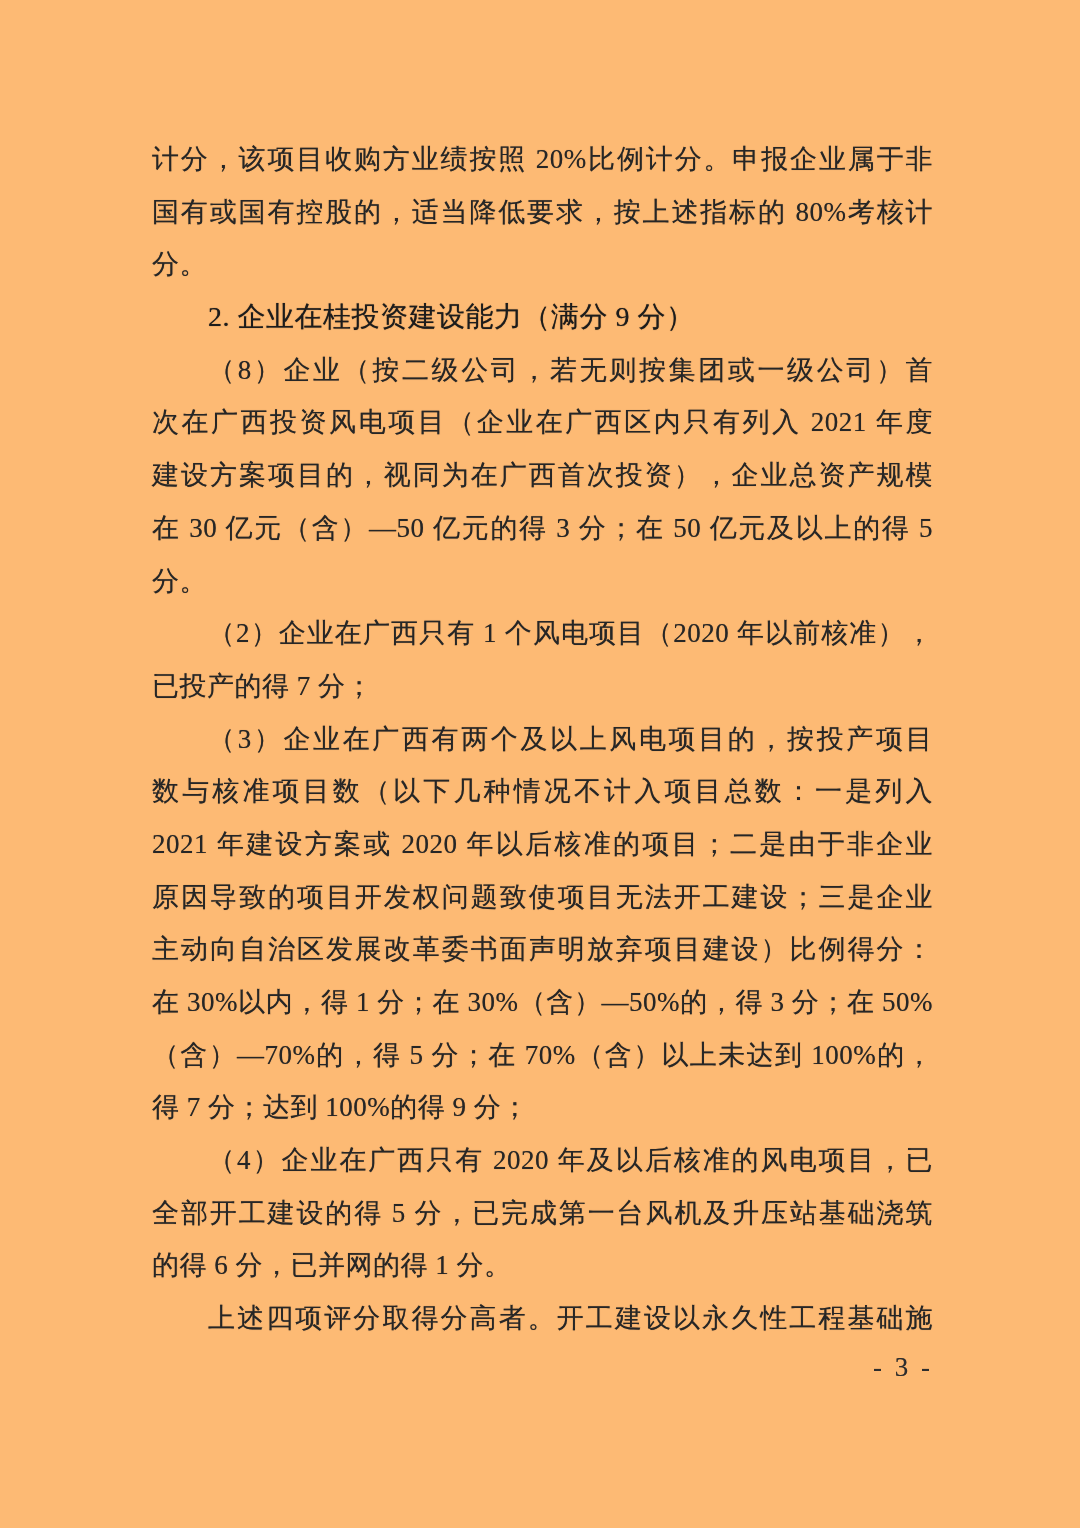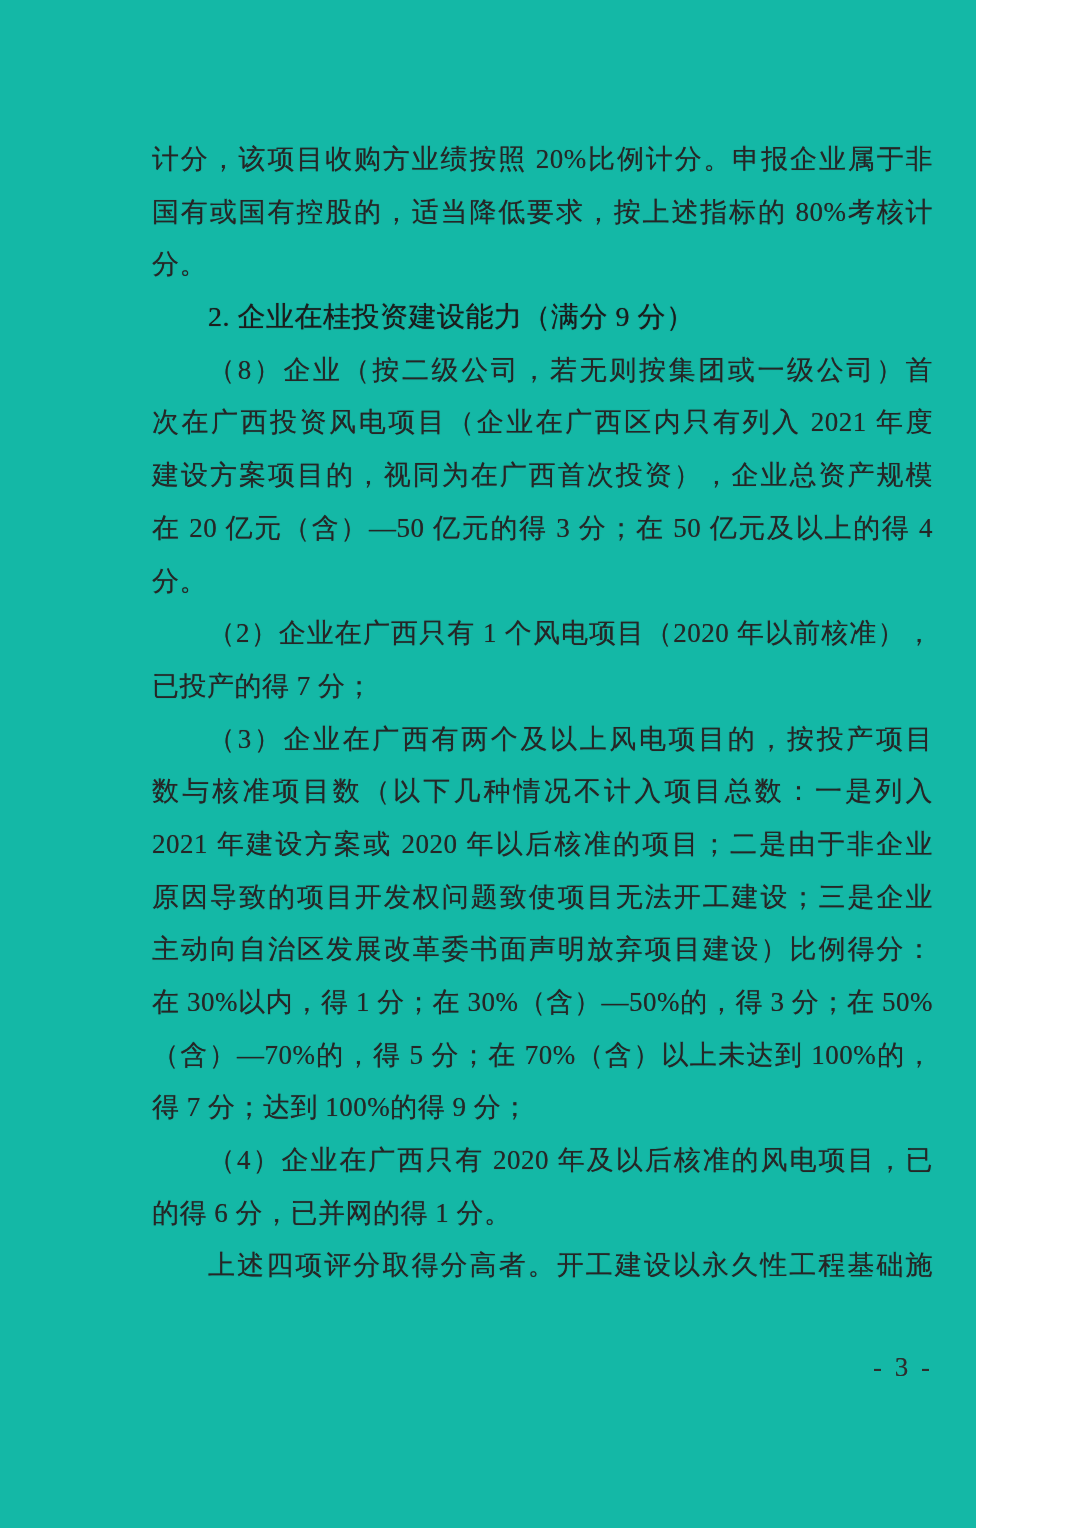--- a/index.html
+++ b/index.html
@@ -3,22 +3,22 @@
 <meta charset="utf-8">
 <style>
   html, body { margin: 0; padding: 0; }
   body {
     width: 1080px; height: 1528px;
     background: #ffffff;
     font-family: "Liberation Serif", "DejaVu Serif", serif;
   }
   .page {
     position: relative;
-    width: 976px; height: 1528px;
-    background: #14b8a6;
+    width: 1080px; height: 1528px;
+    background: #fdba74;
     color: #262626;
     overflow: hidden;
   }
   .text-col {
     position: absolute;
     left: 152px; top: 133px;
     width: 781px;
   }
   .ln {
     font-size: 27px;
@@ -57,30 +57,31 @@
 
 <div class="page">
   <div class="text-col">
     <div class="ln just">计分，该项目收购方业绩按照 20%比例计分。申报企业属于非</div>
     <div class="ln just">国有或国有控股的，适当降低要求，按上述指标的 80%考核计</div>
     <div class="ln">分。</div>
     <div class="ln heading indent">2. 企业在桂投资建设能力（满分 9 分）</div>
     <div class="ln just indent">（8）企业（按二级公司，若无则按集团或一级公司）首</div>
     <div class="ln just">次在广西投资风电项目（企业在广西区内只有列入 2021 年度</div>
     <div class="ln just">建设方案项目的，视同为在广西首次投资），企业总资产规模</div>
-    <div class="ln just">在 20 亿元（含）—50 亿元的得 3 分；在 50 亿元及以上的得 4</div>
+    <div class="ln just">在 30 亿元（含）—50 亿元的得 3 分；在 50 亿元及以上的得 5</div>
     <div class="ln">分。</div>
     <div class="ln just indent">（2）企业在广西只有 1 个风电项目（2020 年以前核准），</div>
     <div class="ln">已投产的得 7 分；</div>
     <div class="ln just indent">（3）企业在广西有两个及以上风电项目的，按投产项目</div>
     <div class="ln just">数与核准项目数（以下几种情况不计入项目总数：一是列入</div>
     <div class="ln just">2021 年建设方案或 2020 年以后核准的项目；二是由于非企业</div>
     <div class="ln just">原因导致的项目开发权问题致使项目无法开工建设；三是企业</div>
     <div class="ln just">主动向自治区发展改革委书面声明放弃项目建设）比例得分：</div>
     <div class="ln just">在 30%以内，得 1 分；在 30%（含）—50%的，得 3 分；在 50%</div>
     <div class="ln just">（含）—70%的，得 5 分；在 70%（含）以上未达到 100%的，</div>
     <div class="ln">得 7 分；达到 100%的得 9 分；</div>
     <div class="ln just indent">（4）企业在广西只有 2020 年及以后核准的风电项目，已</div>
+    <div class="ln just">全部开工建设的得 5 分，已完成第一台风机及升压站基础浇筑</div>
     <div class="ln">的得 6 分，已并网的得 1 分。</div>
     <div class="ln just indent">上述四项评分取得分高者。开工建设以永久性工程基础施</div>
   </div>
   <div class="page-num">- 3 -</div>
 </div>
 
 </body></html>

